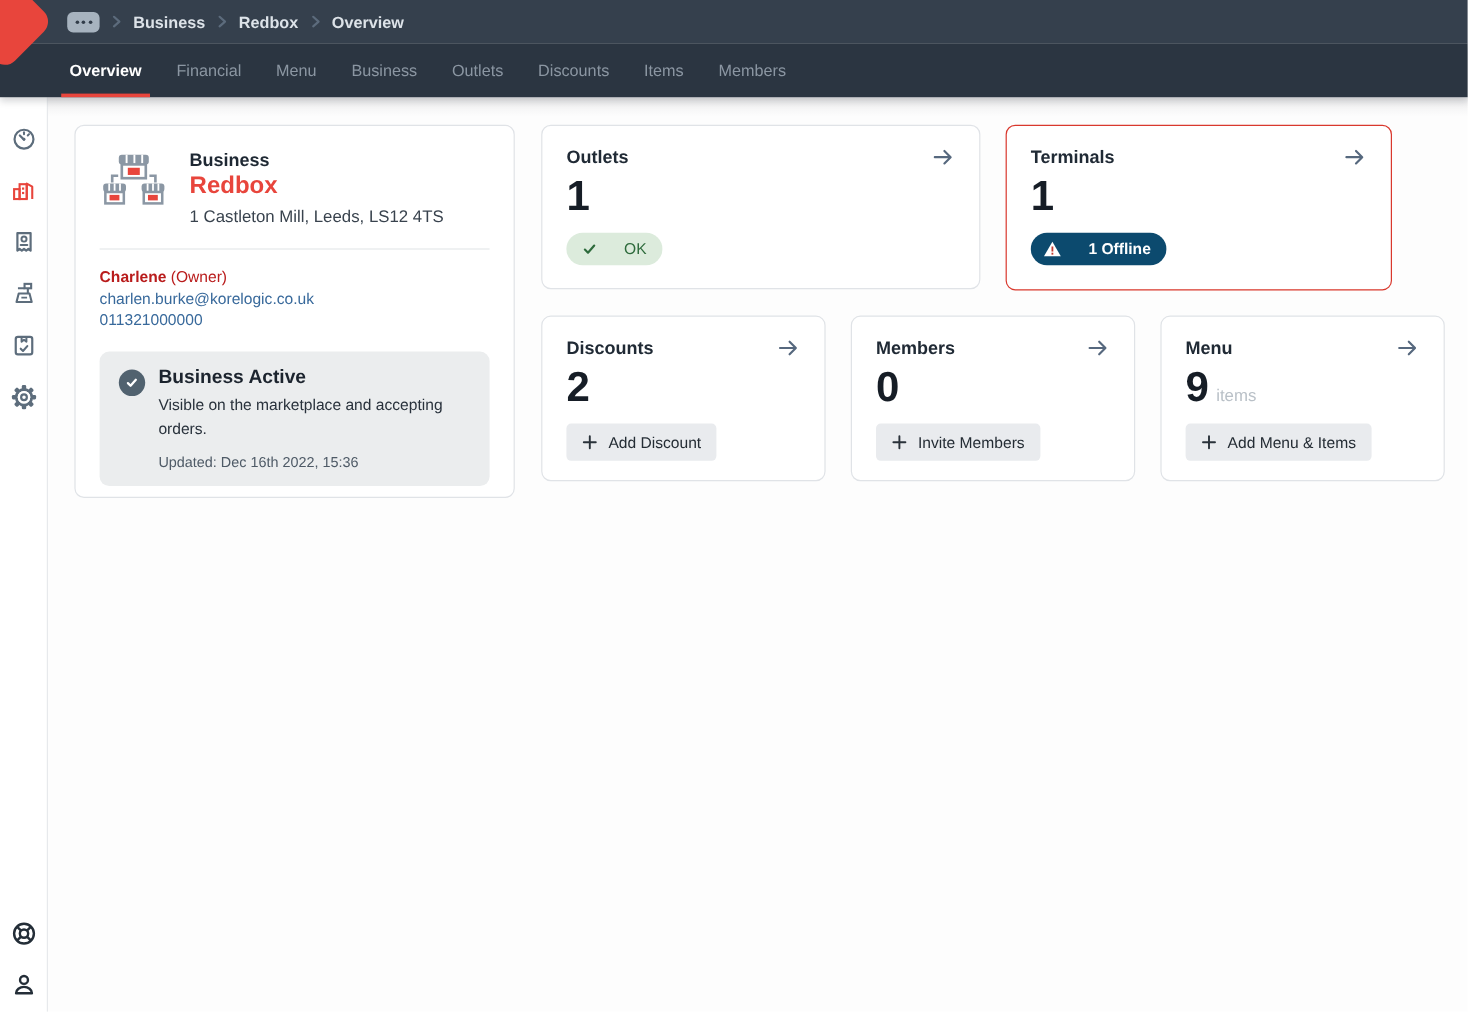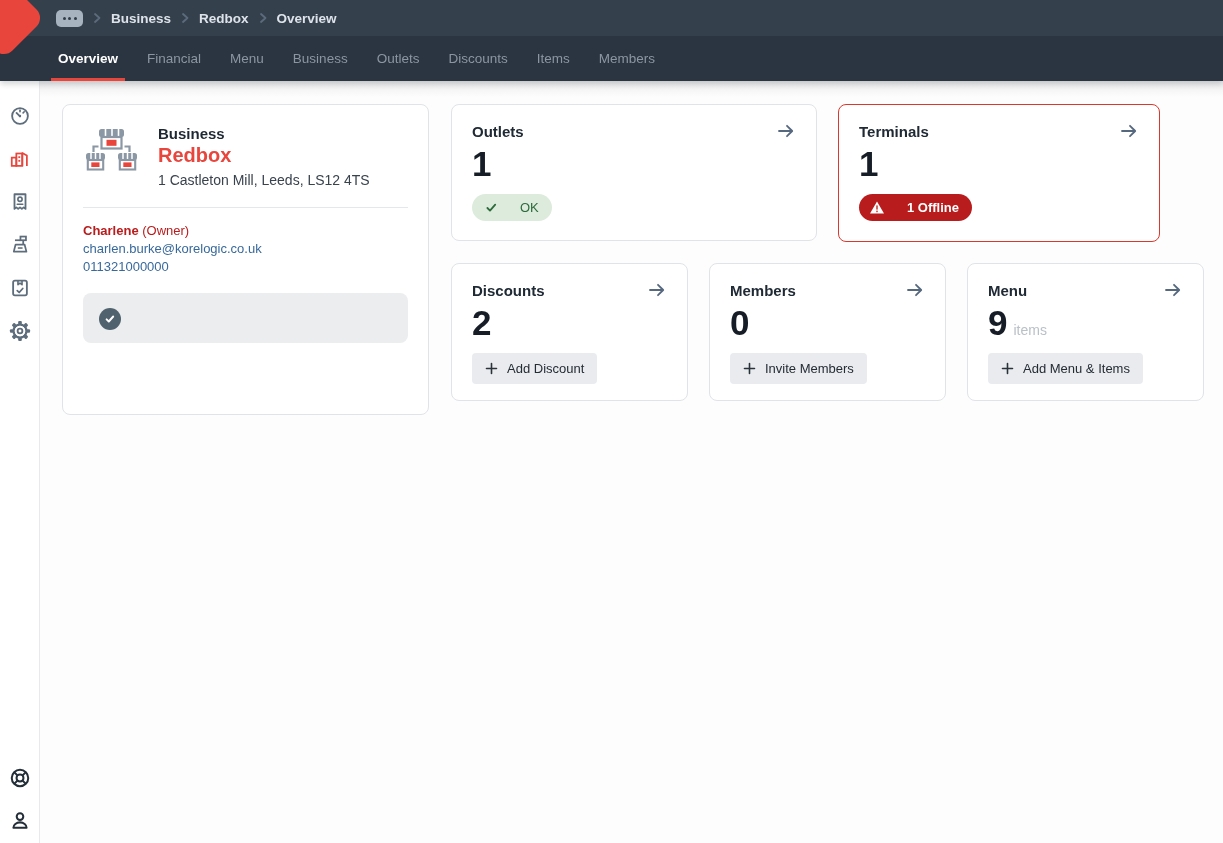--- a/index.html
+++ b/index.html
@@ -54,21 +54,21 @@
   .card-head { display:flex; align-items:center; justify-content:space-between; }
   .card-title { font-size:15px; font-weight:700; color:#202a35; }
   .arrow { cursor:pointer; display:flex; }
   .count-row { display:flex; align-items:baseline; margin-top:3px; }
   .count { font-size:35px; font-weight:700; color:#161d26; letter-spacing:-1px; }
   .count-suffix { font-size:14px; color:#b9c0c7; margin-left:7px; }
 
   .badge { display:inline-flex; align-items:center; gap:22px; border-radius:999px;
     padding:6px 13px; font-size:13px; margin-top:10px; }
   .badge.ok { background:#dcebdc; color:#2e6b3c; font-weight:500; }
-  .badge.offline { background:#b91c1c; color:#ffffff; font-weight:600; padding-left:10px; }
+  .badge.offline { background:#0c4a6e; color:#ffffff; font-weight:600; padding-left:10px; }
 
   .btn { display:inline-flex; align-items:center; gap:9px; background:#e9ebee;
     border:none; border-radius:4px; padding:8px 13px; font-size:13px; color:#242c34;
     font-family:inherit; cursor:pointer; margin-top:10px;justify-content:space-between; }
 
   
   .biz-head { display:flex; gap:17px; }
   .biz-label { font-size:15px; font-weight:700; color:#1e2833; }
   .biz-name { font-size:20px; font-weight:700; color:#e8453c; margin-top:2px; }
   .biz-address { font-size:14px; color:#39434e; margin-top:5px; }
@@ -246,20 +246,25 @@
       <span class="owner-name">Charlene</span><span> (Owner)</span>
     </div>
     <a class="contact-link">charlen.burke@korelogic.co.uk</a>
     <a class="contact-link">011321000000</a>
     <div class="status-box">
       <div class="status-icon">
         <svg width="12" height="12" viewBox="0 0 12 12">
             <path d="M2.6 6.3 l2.2 2.2 4.4-5" fill="none" stroke="#fff" stroke-width="1.9" stroke-linecap="round" stroke-linejoin="round"></path>
           </svg>
       </div>
+      <div>
+        <div class="status-title">Business Active</div>
+        <div class="status-desc">Visible on the marketplace and accepting orders.</div>
+        <div class="status-updated">Updated: Dec 16th 2022, 15:36</div>
+      </div>
     </div>
   </div>
 
   <div class="card card-outlets">
     <div class="card-head">
       <div class="card-title">Outlets</div>
       <span class="arrow">
         <svg width="20" height="20" viewBox="0 0 20 20">
             <path d="M3 10 H16 M11 4.8 L16.2 10 L11 15.2" fill="none" stroke="#56687e" stroke-width="1.8" stroke-linecap="round" stroke-linejoin="round"></path>
           </svg>

